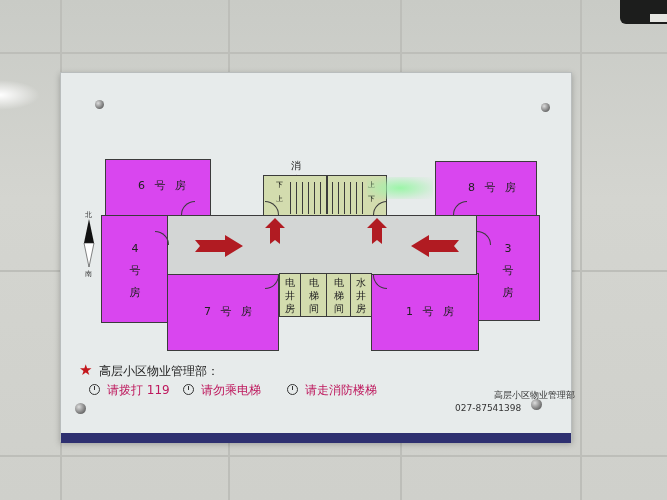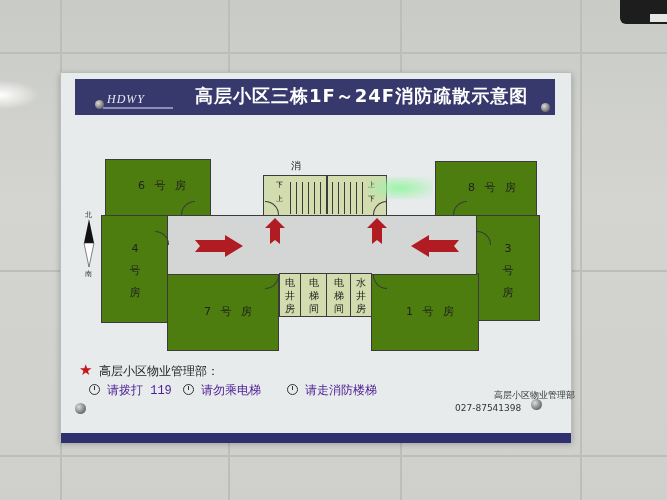--- a/index.html
+++ b/index.html
@@ -16,35 +16,35 @@
     background:#e7ebeb;box-shadow:0 2px 6px rgba(0,0,0,0.25);border:1px solid #b9bdbd;}
   .header{position:absolute;left:14px;top:6px;width:480px;height:36px;background:#37386c;}
   .logo{position:absolute;left:18px;top:4px;width:80px;height:28px;color:#e6e8f2;}
   .logo-text{position:absolute;left:14px;top:9px;font-size:12px;font-style:italic;letter-spacing:1px;font-family:"Liberation Serif",serif;}
   .logo-sub{position:absolute;left:10px;top:24px;width:70px;height:2px;background:#8d8fb5;}
   .title{position:absolute;left:120px;top:5px;font-size:18px;color:#ffffff;font-weight:bold;letter-spacing:1px;white-space:nowrap;}
   .bolt{position:absolute;width:9px;height:9px;border-radius:50%;
     background:radial-gradient(circle at 35% 35%,#dcdcdc,#6d6d6d 70%);}
 
   .plan{position:absolute;left:0;top:0;}
-  .room{position:absolute;background:#4d7c0f;border:1.5px solid #3b3b3b;box-sizing:border-box;padding-left:39px;}
+  .room{position:absolute;background:#d946ef;border:1.5px solid #3b3b3b;box-sizing:border-box;padding-left:39px;}
   .room-label{position:absolute;font-size:11px;color:#222;letter-spacing:3px;}
   .vlabel{position:absolute;font-size:11px;color:#222;width:14px;line-height:21px;text-align:center;}
   .corridor{position:absolute;background:#d3d6d5;border:1.5px solid #3b3b3b;box-sizing:border-box;}
   .green{position:absolute;background:#d3dcae;border:1.5px solid #3b3b3b;box-sizing:border-box;}
   .util-label{position:absolute;font-size:10px;color:#222;width:12px;line-height:13px;text-align:center;}
   .door{position:absolute;width:14px;height:14px;border:1px solid #3b3b3b;box-sizing:border-box;}
   .stair-step{position:absolute;width:1px;background:#3b3b3b;}
   .stairs-title{position:absolute;font-size:10px;letter-spacing:7px;color:#222;}
 
   .arrow{position:absolute;}
   .tips{position:absolute;left:30px;top:290px;}
   .tips-title{position:absolute;left:0;top:0;font-size:12px;color:#222;white-space:nowrap;}
   .star{position:absolute;left:-12px;top:-2px;font-size:15px;color:#c4171c;}
-  .tip{position:absolute;top:19px;font-size:12px;color:#4c1d95;white-space:nowrap;font-family:Liberation Mono, monospace;}
+  .tip{position:absolute;top:19px;font-size:12px;color:#be185d;white-space:nowrap;}
   .tip-icon{display:inline-block;width:9px;height:9px;border:1px solid #333;border-radius:50%;margin-right:7px;vertical-align:-1px;position:relative;}
   .tip-icon::after{content:"";position:absolute;left:4px;top:1px;width:1px;height:4px;background:#333;}
   .footer-org{position:absolute;left:386px;top:316px;font-size:9px;color:#333;white-space:nowrap;margin-left:47px;}
   .footer-phone{position:absolute;left:394px;top:330px;font-size:9px;color:#333;}
   .bottom-bar{position:absolute;left:0;bottom:-2px;width:510px;height:10px;background:#2e3070;}
 </style>
 </head>
 <body>
 
 <div class="tile-v" style="left:228px"></div>
@@ -52,27 +52,20 @@
 <div class="tile-v" style="left:60px"></div>
 <div class="tile-v" style="left:580px"></div>
 <div class="tile-h" style="top:52px"></div>
 <div class="tile-h" style="top:270px"></div>
 <div class="tile-h" style="top:455px"></div>
 <div class="fixture"></div>
 <div class="fixture-light"></div>
 <div class="glare"></div>
 
 <div class="sign">
-  <div class="header">
-    <div class="logo">
-      <span class="logo-text">HDWY</span>
-      <div class="logo-sub"></div>
-    </div>
-    <div class="title">高层小区三栋1F～24F消防疏散示意图</div>
-  </div>
   <div class="bolt" style="left:34px;top:27px"></div>
   <div class="bolt" style="left:480px;top:30px"></div>
   <div class="bolt" style="left:14px;top:330px;width:11px;height:11px"></div>
   <div class="bolt" style="left:470px;top:326px;width:11px;height:11px"></div>
 
   <div class="plan">
 
     <div style="position:absolute;left:24px;top:137px;font-size:7px;color:#333">北</div>
     <svg style="position:absolute;left:22px;top:146px" width="12" height="48">
       <polygon points="6,0 11,24 1,24" fill="#111"></polygon>

